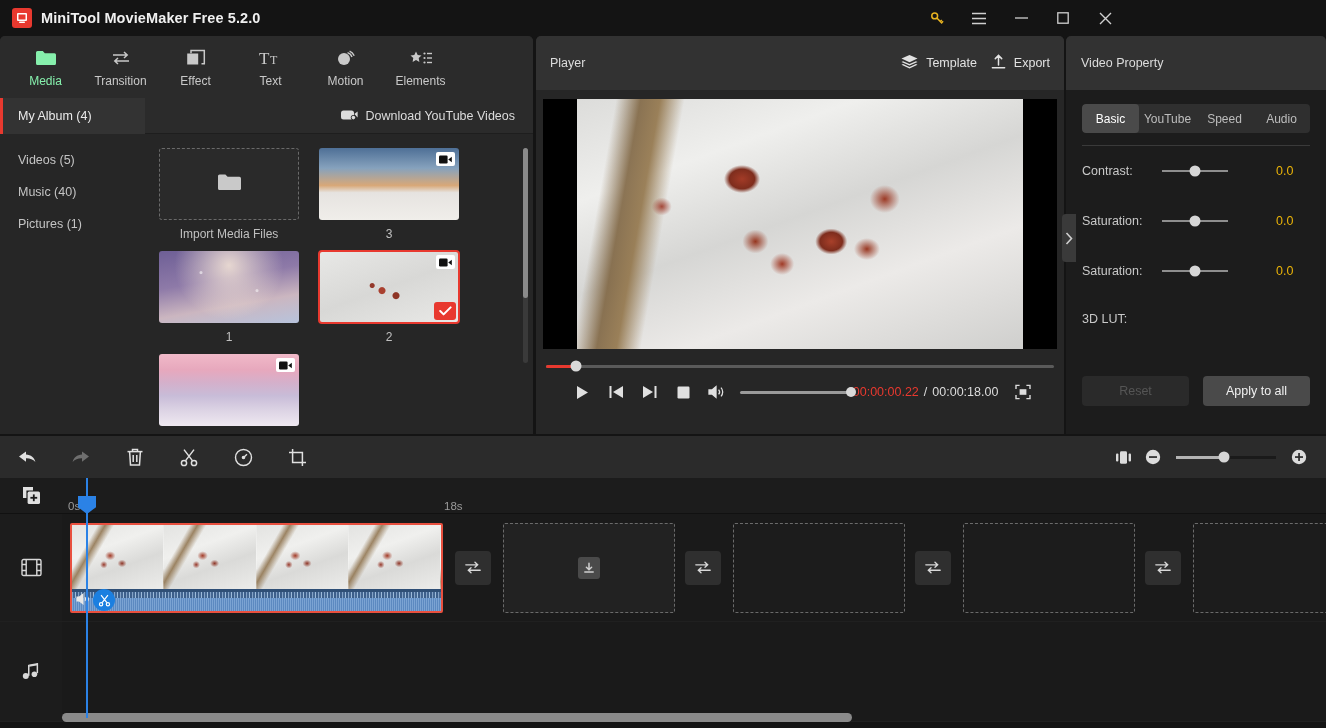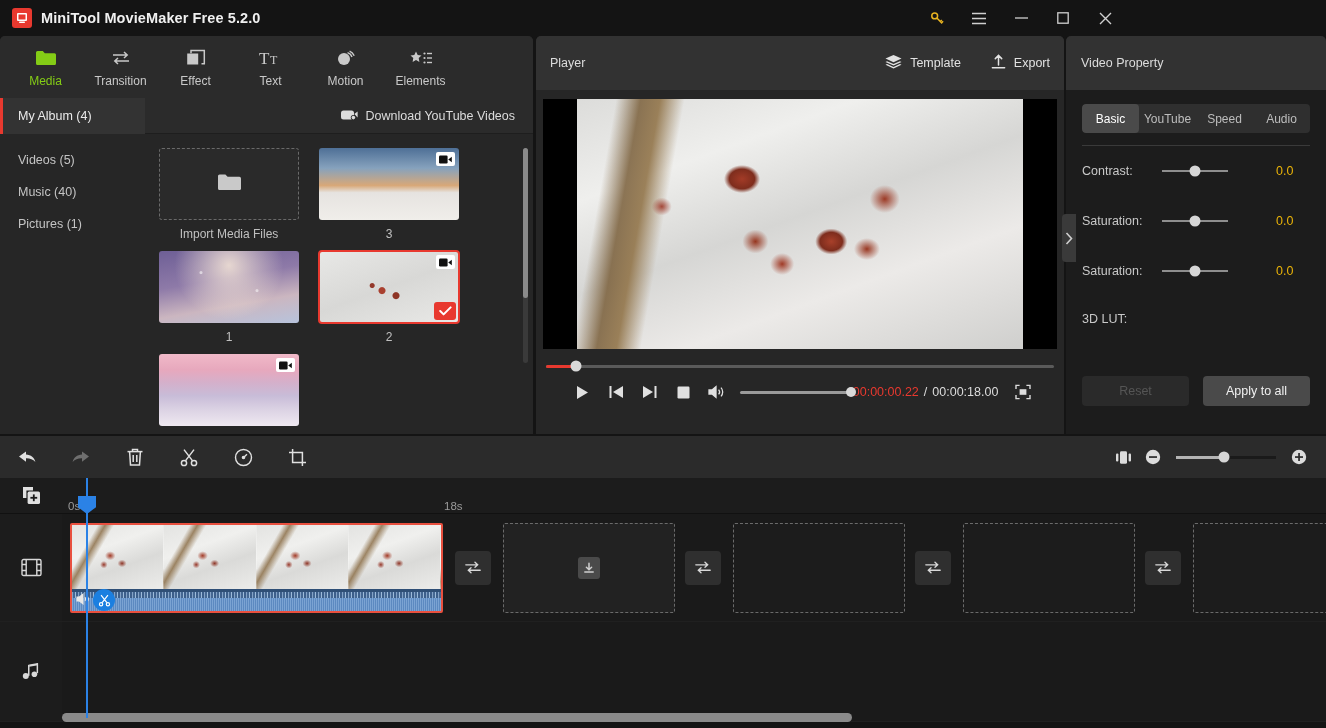--- a/index.html
+++ b/index.html
@@ -34,21 +34,21 @@
   .leftpanel {
     position: absolute; top: 36px; left: 0; width: 533px; height: 398px;
     background: #262626; border-radius: 5px 5px 0 0; overflow: hidden;
   }
   .ribbon { height: 62px; display: flex; align-items: center; padding-left: 8px; background:#2b2b2b;}
   .ribbon-item {
     width: 75px; height: 58px; display: flex; flex-direction: column;
     align-items: center; justify-content: center; gap: 5px;
     color: #c9c9c9; font-size: 12px; cursor: pointer;
   }
-  .ribbon-item.active { color: #84cc16; }
+  .ribbon-item.active { color: #86efac; }
   .ribbon-item .ric { height: 22px; display:flex; align-items:center; justify-content:center;}
 
   .sub-bar {
     height: 36px; background: #2b2b2b; display: flex; align-items: center;
     border-bottom: 1px solid #1e1e1e;
   }
   .mybum {
     width: 145px; height: 36px; background: #333333; display: flex; align-items: center;
     padding-left: 18px; font-size: 12.5px; color: #eaeaea; position: relative;
   }
@@ -113,21 +113,21 @@
   .art4 { background:
       linear-gradient(180deg,#f0b9c8 0%,#e7a8bd 22%,#d4b0cb 40%,#c8bcd8 58%,#dcd3e4 78%,#efe9f1 100%);}
 
   
   .player {
     position: absolute; top: 36px; left: 536px; width: 528px; height: 398px;
     background: #262626; border-radius: 5px 5px 0 0; overflow: hidden;
   }
   .player-head { height: 54px; display:flex; align-items:center; padding: 12px 14px; background:#323232;}
   .player-head .ptitle { font-size: 12.5px; color:#dcdcdc;}
-  .phead-actions { margin-left:auto; display:flex; gap:30px; }
+  .phead-actions { margin-left:auto; display:flex; gap:14px; }
   .phead-btn { display:flex; align-items:center; gap:8px; font-size:12.5px; color:#e2e2e2; cursor:pointer;}
   .stage {
     margin: 9px 7px 0 7px; width: 514px; height: 250px; background: #000;
     display: flex; align-items: center; justify-content: center; position: relative;
   }
   .video-img {
     width: 446px; height: 250px;
     background:
       radial-gradient(ellipse 18px 14px at 37% 32%, #a33b27 0%, #7e2d1d 70%, rgba(126,45,29,0) 100%),
       radial-gradient(ellipse 16px 13px at 57% 57%, #a8402a 0%, #7e2d1d 70%, rgba(126,45,29,0) 100%),

